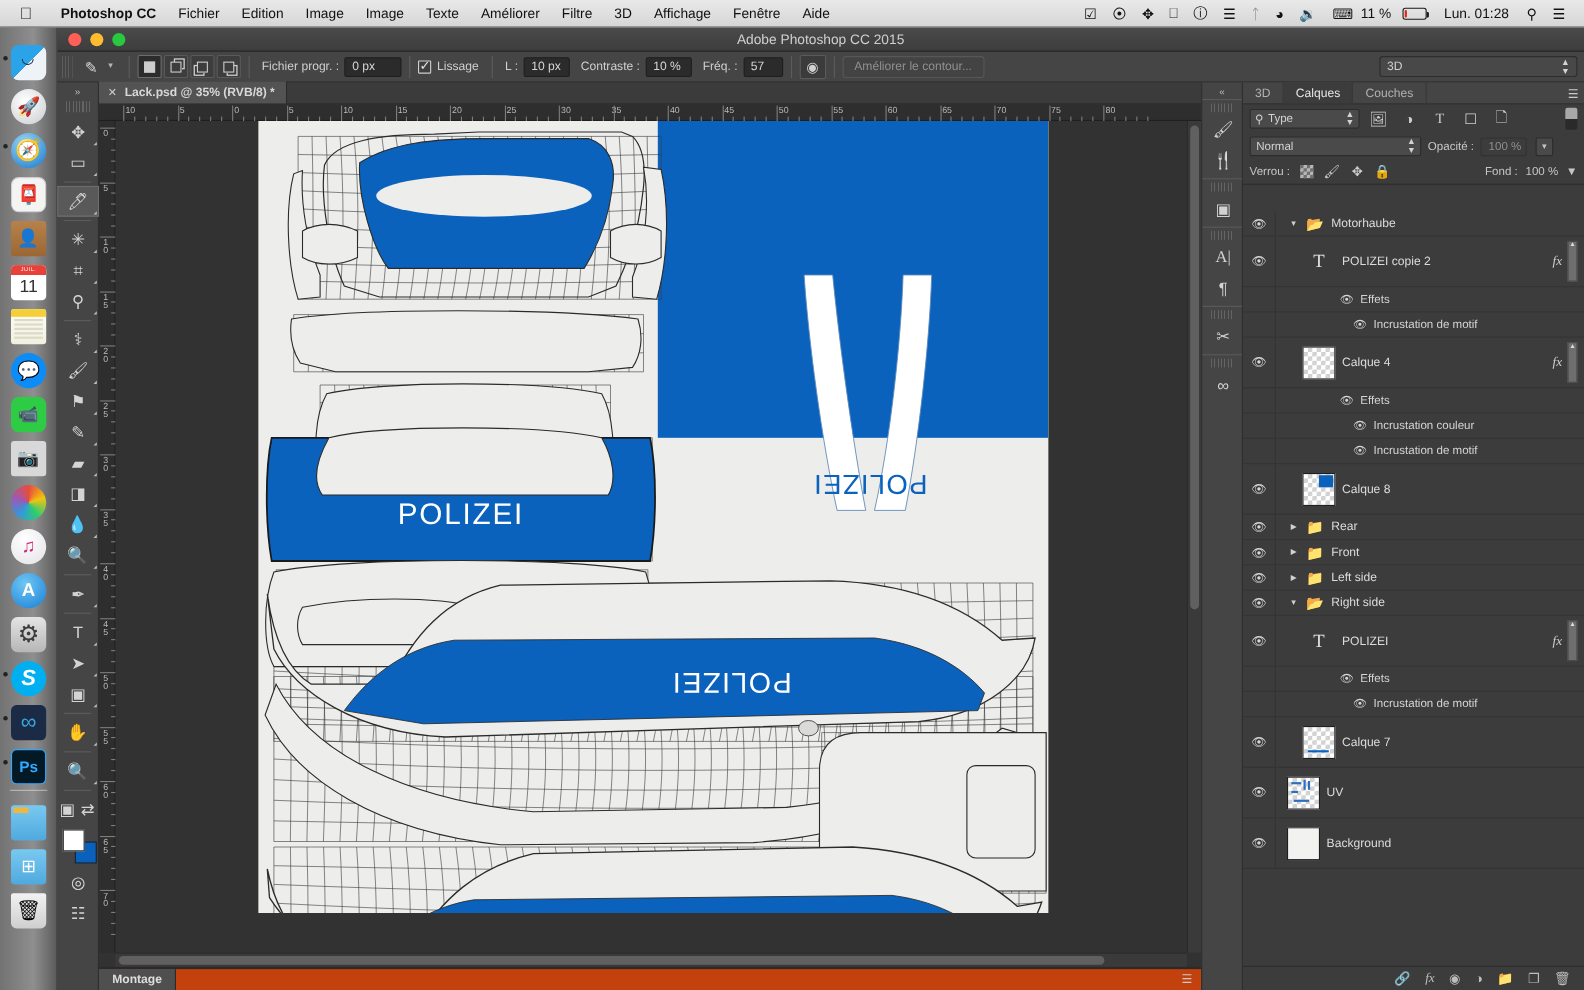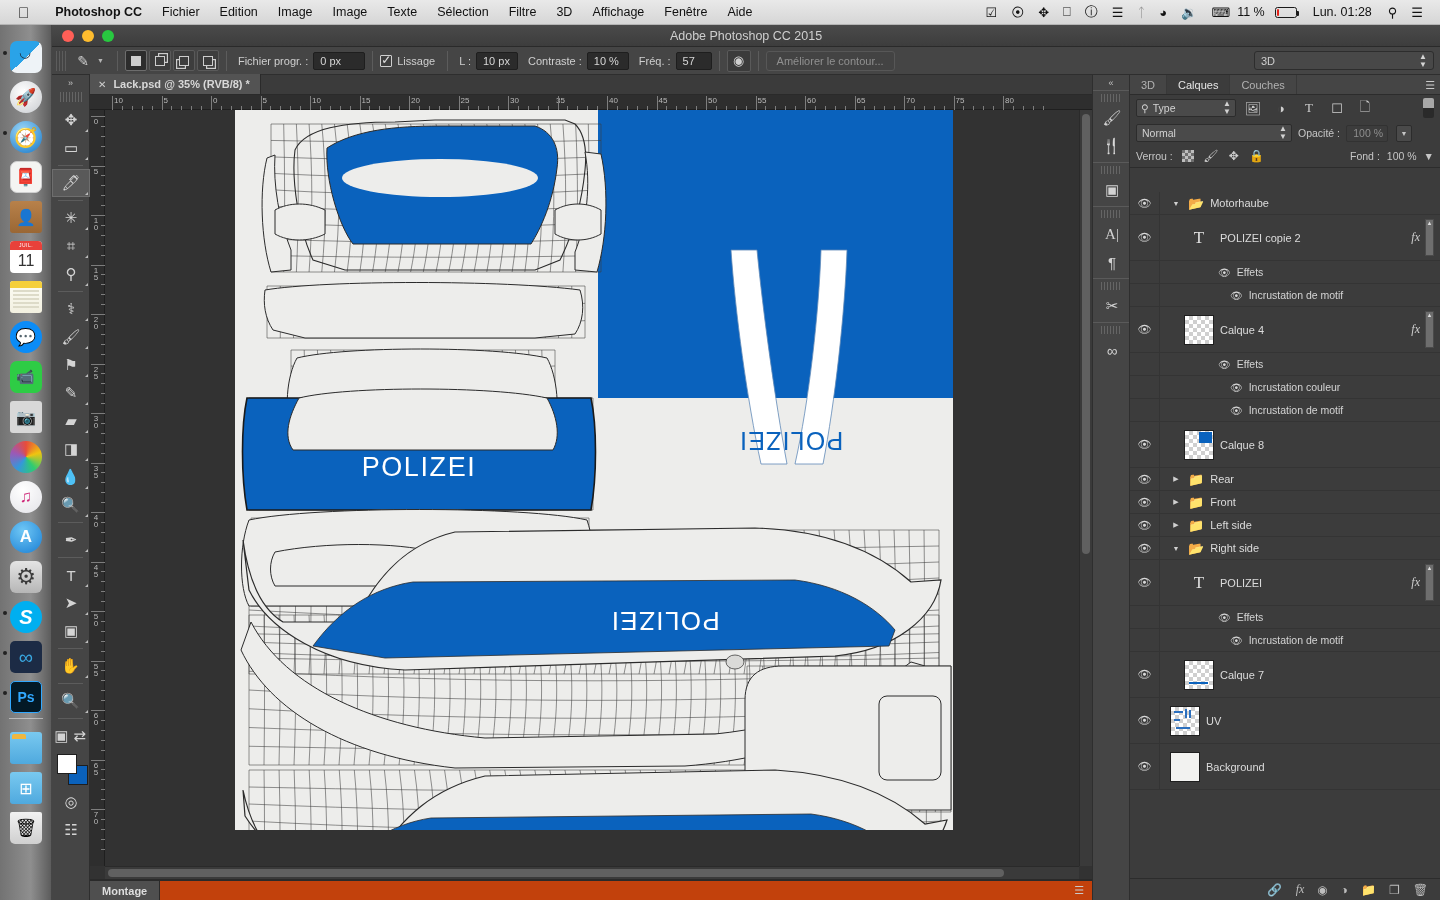--- a/index.html
+++ b/index.html
@@ -291,21 +291,21 @@
 <div id="root">
 
   <div class="macbar">
     <span class="apple"></span>
     <span class="mi bold">Photoshop CC</span>
     <span class="mi">Fichier</span>
     <span class="mi">Edition</span>
     <span class="mi">Image</span>
     <span class="mi">Image</span>
     <span class="mi">Texte</span>
-    <span class="mi">Sélection</span>
+    <span class="mi">Améliorer</span>
     <span class="mi">Filtre</span>
     <span class="mi">3D</span>
     <span class="mi">Affichage</span>
     <span class="mi">Fenêtre</span>
     <span class="mi">Aide</span>
     <div class="right">
       <span class="si">☑</span>
       <span class="si">⦿</span>
       <span class="si">✥</span>
       <span class="si">⎕</span>

